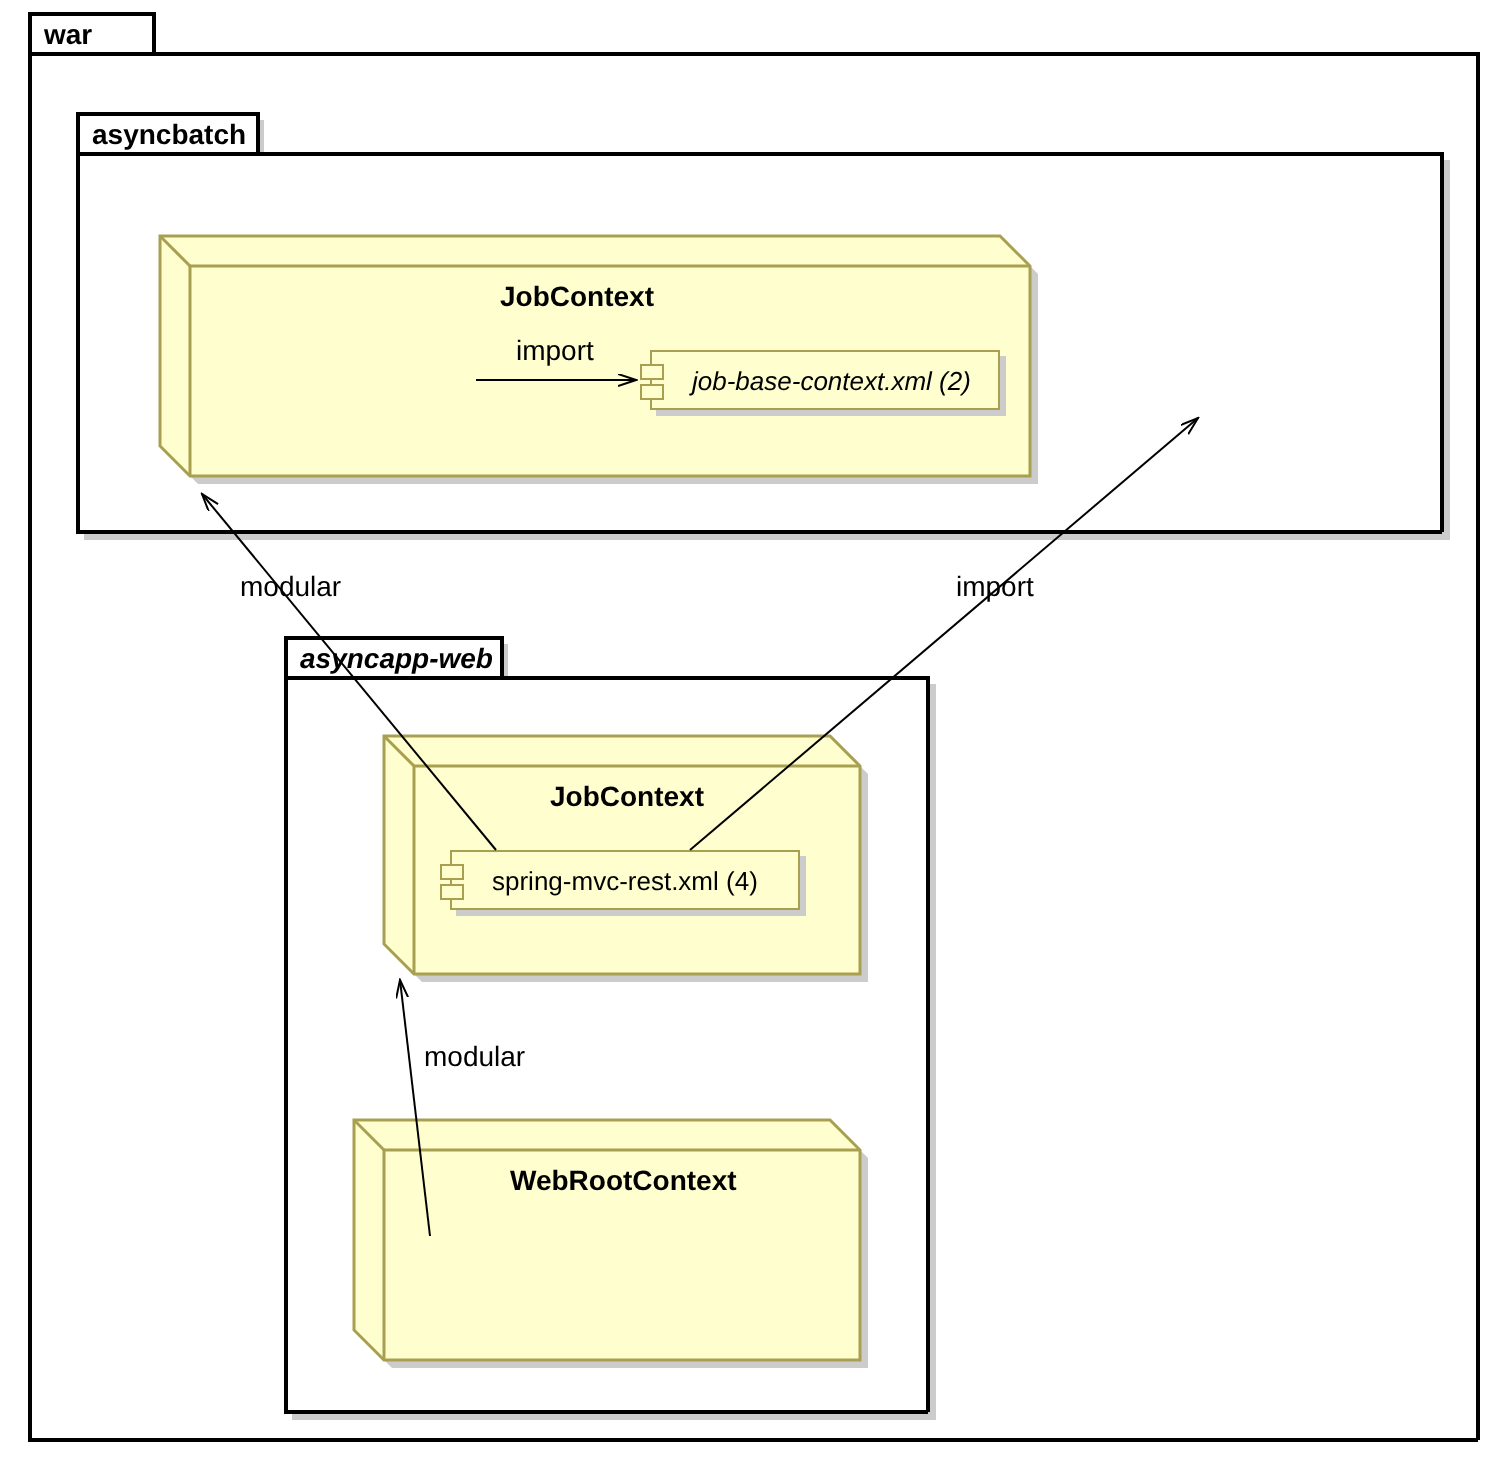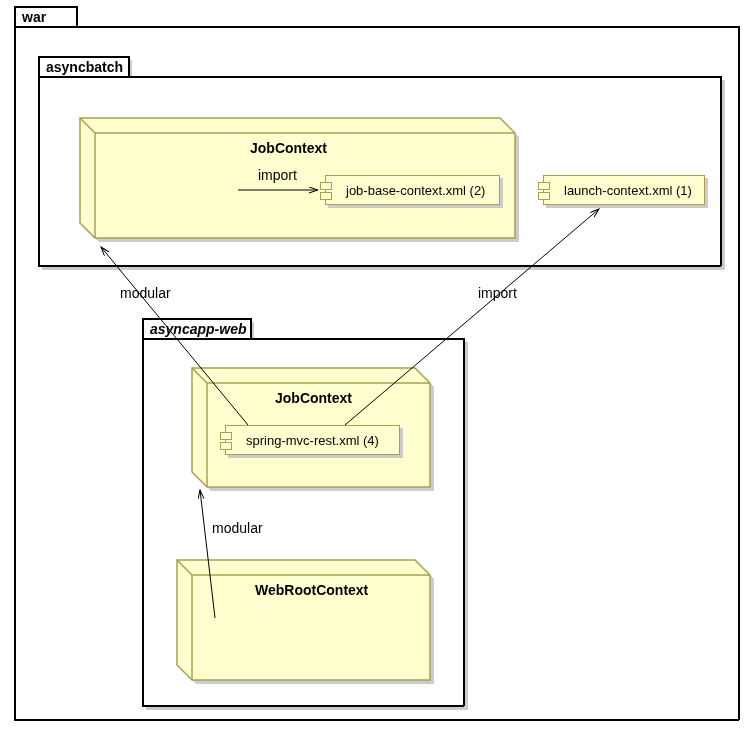--- a/index.html
+++ b/index.html
@@ -99,31 +99,26 @@
 
       <polygon points="80,118 500,118 515,133 515,238 95,238 80,223" fill="#fefece" stroke="#a8a050" stroke-width="1.5"></polygon>
       <line x1="80" y1="118" x2="95" y2="133" stroke="#a8a050" stroke-width="1.5"></line>
       <line x1="95" y1="133" x2="515" y2="133" stroke="#a8a050" stroke-width="1.5"></line>
       <line x1="95" y1="133" x2="95" y2="238" stroke="#a8a050" stroke-width="1.5"></line>
     </svg>
     <div class="label bold" style="left:250px; top:140px;">JobContext</div>
   </div>
 
 
-  <div class="component-box" style="left:325px; top:175px; width:175px; height:30px;">
+  <div class="component-box" style="left:325px; top:175px; width:175px; height:30px;font-style:italic;">
     <div class="component-lug" style="top:6px;"></div>
     <div class="component-lug" style="top:16px;"></div>
     <span>job-base-context.xml (2)</span>
   </div>
 
-  <div class="component-box" style="left:543px; top:175px; width:162px; height:30px;">
-    <div class="component-lug" style="top:6px;"></div>
-    <div class="component-lug" style="top:16px;"></div>
-    <span>launch-context.xml (1)</span>
-  </div>
 
   <div>
     <div class="shadow" style="left:146px; top:322px; width:108px; height:20px;"></div>
     <div class="shadow" style="left:146px; top:342px; width:322px; height:368px;"></div>
     <div style="position:absolute; left:142px; top:318px; width:108px; height:20px; background:#fff;"></div>
     <div class="line" style="left:142px; top:318px; width:108px; height:1.5px;"></div>
     <div class="line" style="left:142px; top:318px; width:1.5px; height:20px;"></div>
     <div class="line" style="left:250px; top:318px; width:1.5px; height:20px;"></div>
     <div style="position:absolute; left:142px; top:338px; width:322px; height:368px; background:#fff;"></div>
     <div class="line" style="left:142px; top:338px; width:322px; height:1.5px;"></div>

